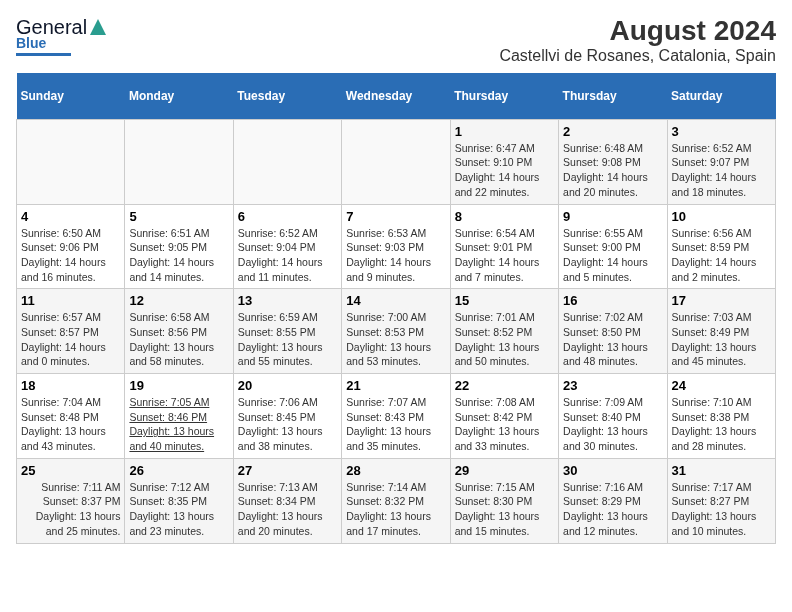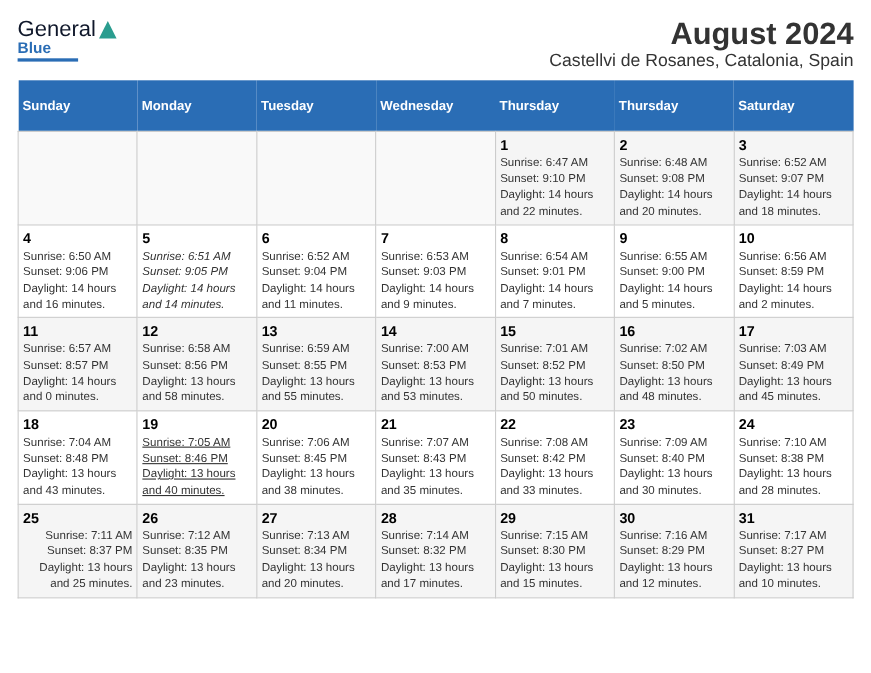--- a/index.html
+++ b/index.html
@@ -139,21 +139,21 @@
       <tr>
         <td>
           <span class="day-number">4</span>
           <div class="day-info" style="white-space: pre-line;">Sunrise: 6:50 AM
 Sunset: 9:06 PM
 Daylight: 14 hours
 and 16 minutes.</div>
         </td>
         <td>
           <span class="day-number">5</span>
-          <div class="day-info" style="white-space: pre-line; font-style: italic;">Sunrise: 6:51 AM
+          <div class="day-info" style="white-space: pre-line;">Sunrise: 6:51 AM
 Sunset: 9:05 PM
 Daylight: 14 hours
 and 14 minutes.</div>
         </td>
         <td>
           <span class="day-number">6</span>
           <div class="day-info" style="white-space: pre-line;">Sunrise: 6:52 AM
 Sunset: 9:04 PM
 Daylight: 14 hours
 and 11 minutes.</div>

